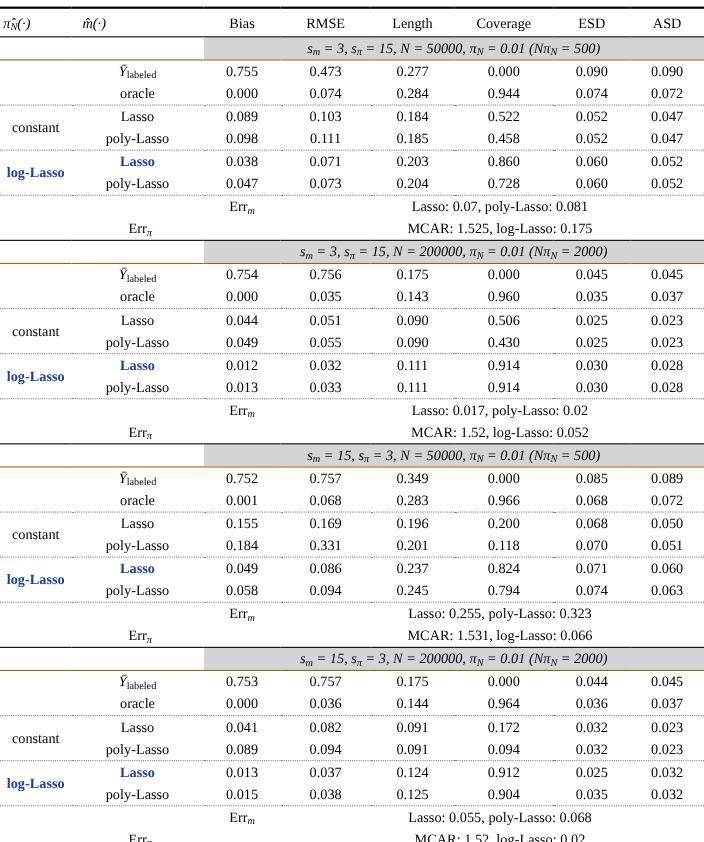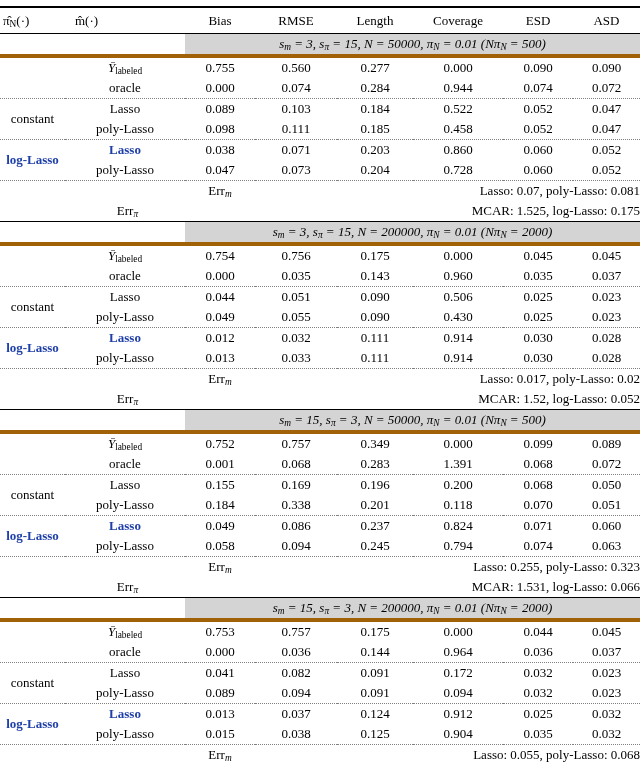--- a/index.html
+++ b/index.html
@@ -3,28 +3,28 @@
 <meta charset="utf-8">
 <style>
   html,body{margin:0;padding:0;background:#ffffff;}
   body{width:640px;font-family:"Liberation Serif","DejaVu Serif",serif;font-size:13px;color:#000;}
   #table-wrap{padding-top:6px;}
   table{border-collapse:collapse;table-layout:fixed;width:640px;
         border-top:2px solid #000;border-bottom:2px solid #000;}
   th,td{padding:0;height:20px;text-align:center;vertical-align:middle;
         font-weight:normal;white-space:nowrap;overflow:hidden;}
   thead th{height:25px;border-bottom:1.5px solid #000;}
-  .math-head{}
+  .math-head{font-style:italic;}
   th.left1{text-align:left;padding-left:3px;}
   th.left2{text-align:left;padding-left:10px;}
-  tr.sec-row td{border-top:1.5px solid #000;border-bottom:4px solid #a16207;}
+  tr.sec-row td{border-top:1.5px solid #000;border-bottom:1px solid #a16207;}
   td.sec-title{background:var(--sec-bg,#d4d4d4);font-style:italic;}
   tr.dotted td{border-top:1px dotted #808080;}
   .blue{color:var(--accent,#1e3fa8);font-weight:bold;}
-  .err-content{text-align:right;padding-left:14px;}
+  .err-content{text-align:center;padding-left:14px;}
   .y-lab{font-style:italic;}
   .y-lab sub{font-style:normal;}
   .err-label sub{font-style:italic;}
   sub{font-size:72%;line-height:0;vertical-align:-0.25em;}
 </style>
 </head>
 <body>
 
 <div id="table-wrap">
   <table>
@@ -52,21 +52,21 @@
     </thead>
     <tbody id="table-body">
         <tr class="sec-row">
           <td colspan="2" class="sec-left"></td>
           <td colspan="6" class="sec-title">s<sub>m</sub> = 3, s<sub>π</sub> = 15, N = 50000, π<sub>N</sub> = 0.01 (Nπ<sub>N</sub> = 500)</td>
         </tr>
         <tr>
           <td></td>
           <td class="y-lab">Ȳ<sub>labeled</sub></td>
           <td class="num">0.755</td>
-          <td class="num">0.560</td>
+          <td class="num">0.473</td>
           <td class="num">0.277</td>
           <td class="num">0.000</td>
           <td class="num">0.090</td>
           <td class="num">0.090</td>
         </tr>
         <tr>
           <td></td>
           <td>oracle</td>
           <td class="num">0.000</td>
           <td class="num">0.074</td>
@@ -197,47 +197,47 @@
           <td colspan="2" class="sec-left"></td>
           <td colspan="6" class="sec-title">s<sub>m</sub> = 15, s<sub>π</sub> = 3, N = 50000, π<sub>N</sub> = 0.01 (Nπ<sub>N</sub> = 500)</td>
         </tr>
         <tr>
           <td></td>
           <td class="y-lab">Ȳ<sub>labeled</sub></td>
           <td class="num">0.752</td>
           <td class="num">0.757</td>
           <td class="num">0.349</td>
           <td class="num">0.000</td>
-          <td class="num">0.099</td>
+          <td class="num">0.085</td>
           <td class="num">0.089</td>
         </tr>
         <tr>
           <td></td>
           <td>oracle</td>
           <td class="num">0.001</td>
           <td class="num">0.068</td>
           <td class="num">0.283</td>
-          <td class="num">1.391</td>
+          <td class="num">0.966</td>
           <td class="num">0.068</td>
           <td class="num">0.072</td>
         </tr>
         <tr class="dotted">
           <td rowspan="2">constant</td>
           <td>Lasso</td>
           <td class="num">0.155</td>
           <td class="num">0.169</td>
           <td class="num">0.196</td>
           <td class="num">0.200</td>
           <td class="num">0.068</td>
           <td class="num">0.050</td>
         </tr>
         <tr>
           <td>poly-Lasso</td>
           <td class="num">0.184</td>
-          <td class="num">0.338</td>
+          <td class="num">0.331</td>
           <td class="num">0.201</td>
           <td class="num">0.118</td>
           <td class="num">0.070</td>
           <td class="num">0.051</td>
         </tr>
         <tr class="dotted">
           <td rowspan="2" class="blue">log-Lasso</td>
           <td class="blue">Lasso</td>
           <td class="num">0.049</td>
           <td class="num">0.086</td>

